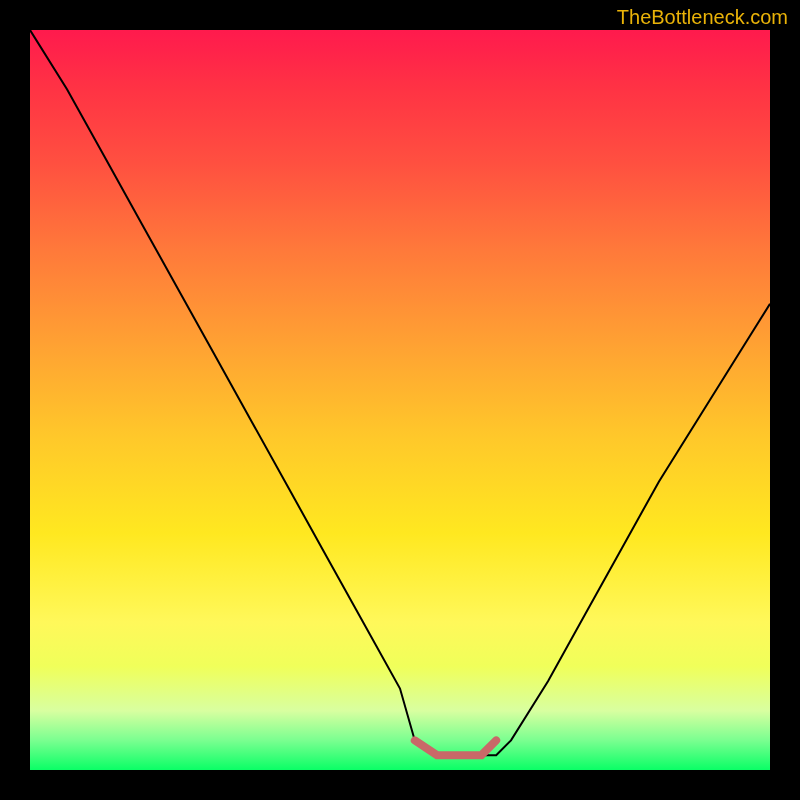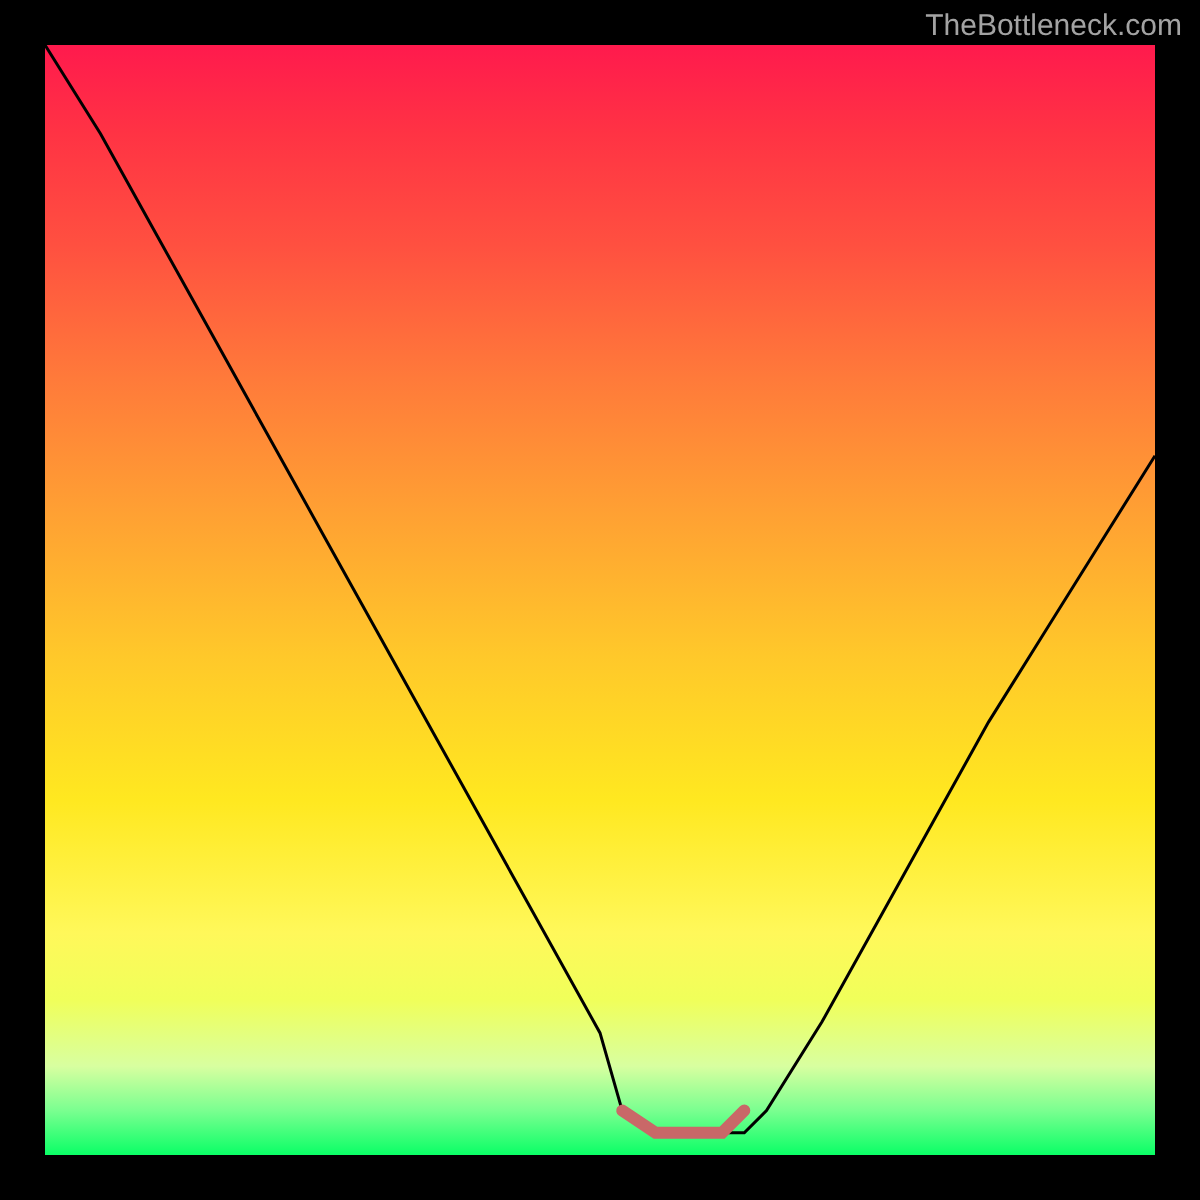--- a/index.html
+++ b/index.html
@@ -8,21 +8,21 @@
     width: 800px;
     height: 800px;
     background: #000;
     font-family: Arial, sans-serif;
     position: relative;
   }
   .watermark {
     position: absolute;
     top: 6px;
     right: 12px;
-    color: #a3a3a3;
+    color: #eab308;
     font-size: 20px;
     font-weight: 500;
     z-index: 10;
   }
   .chart-frame {
     position: absolute;
     left: 30px;
     top: 30px;
     width: 740px;
     height: 740px;

